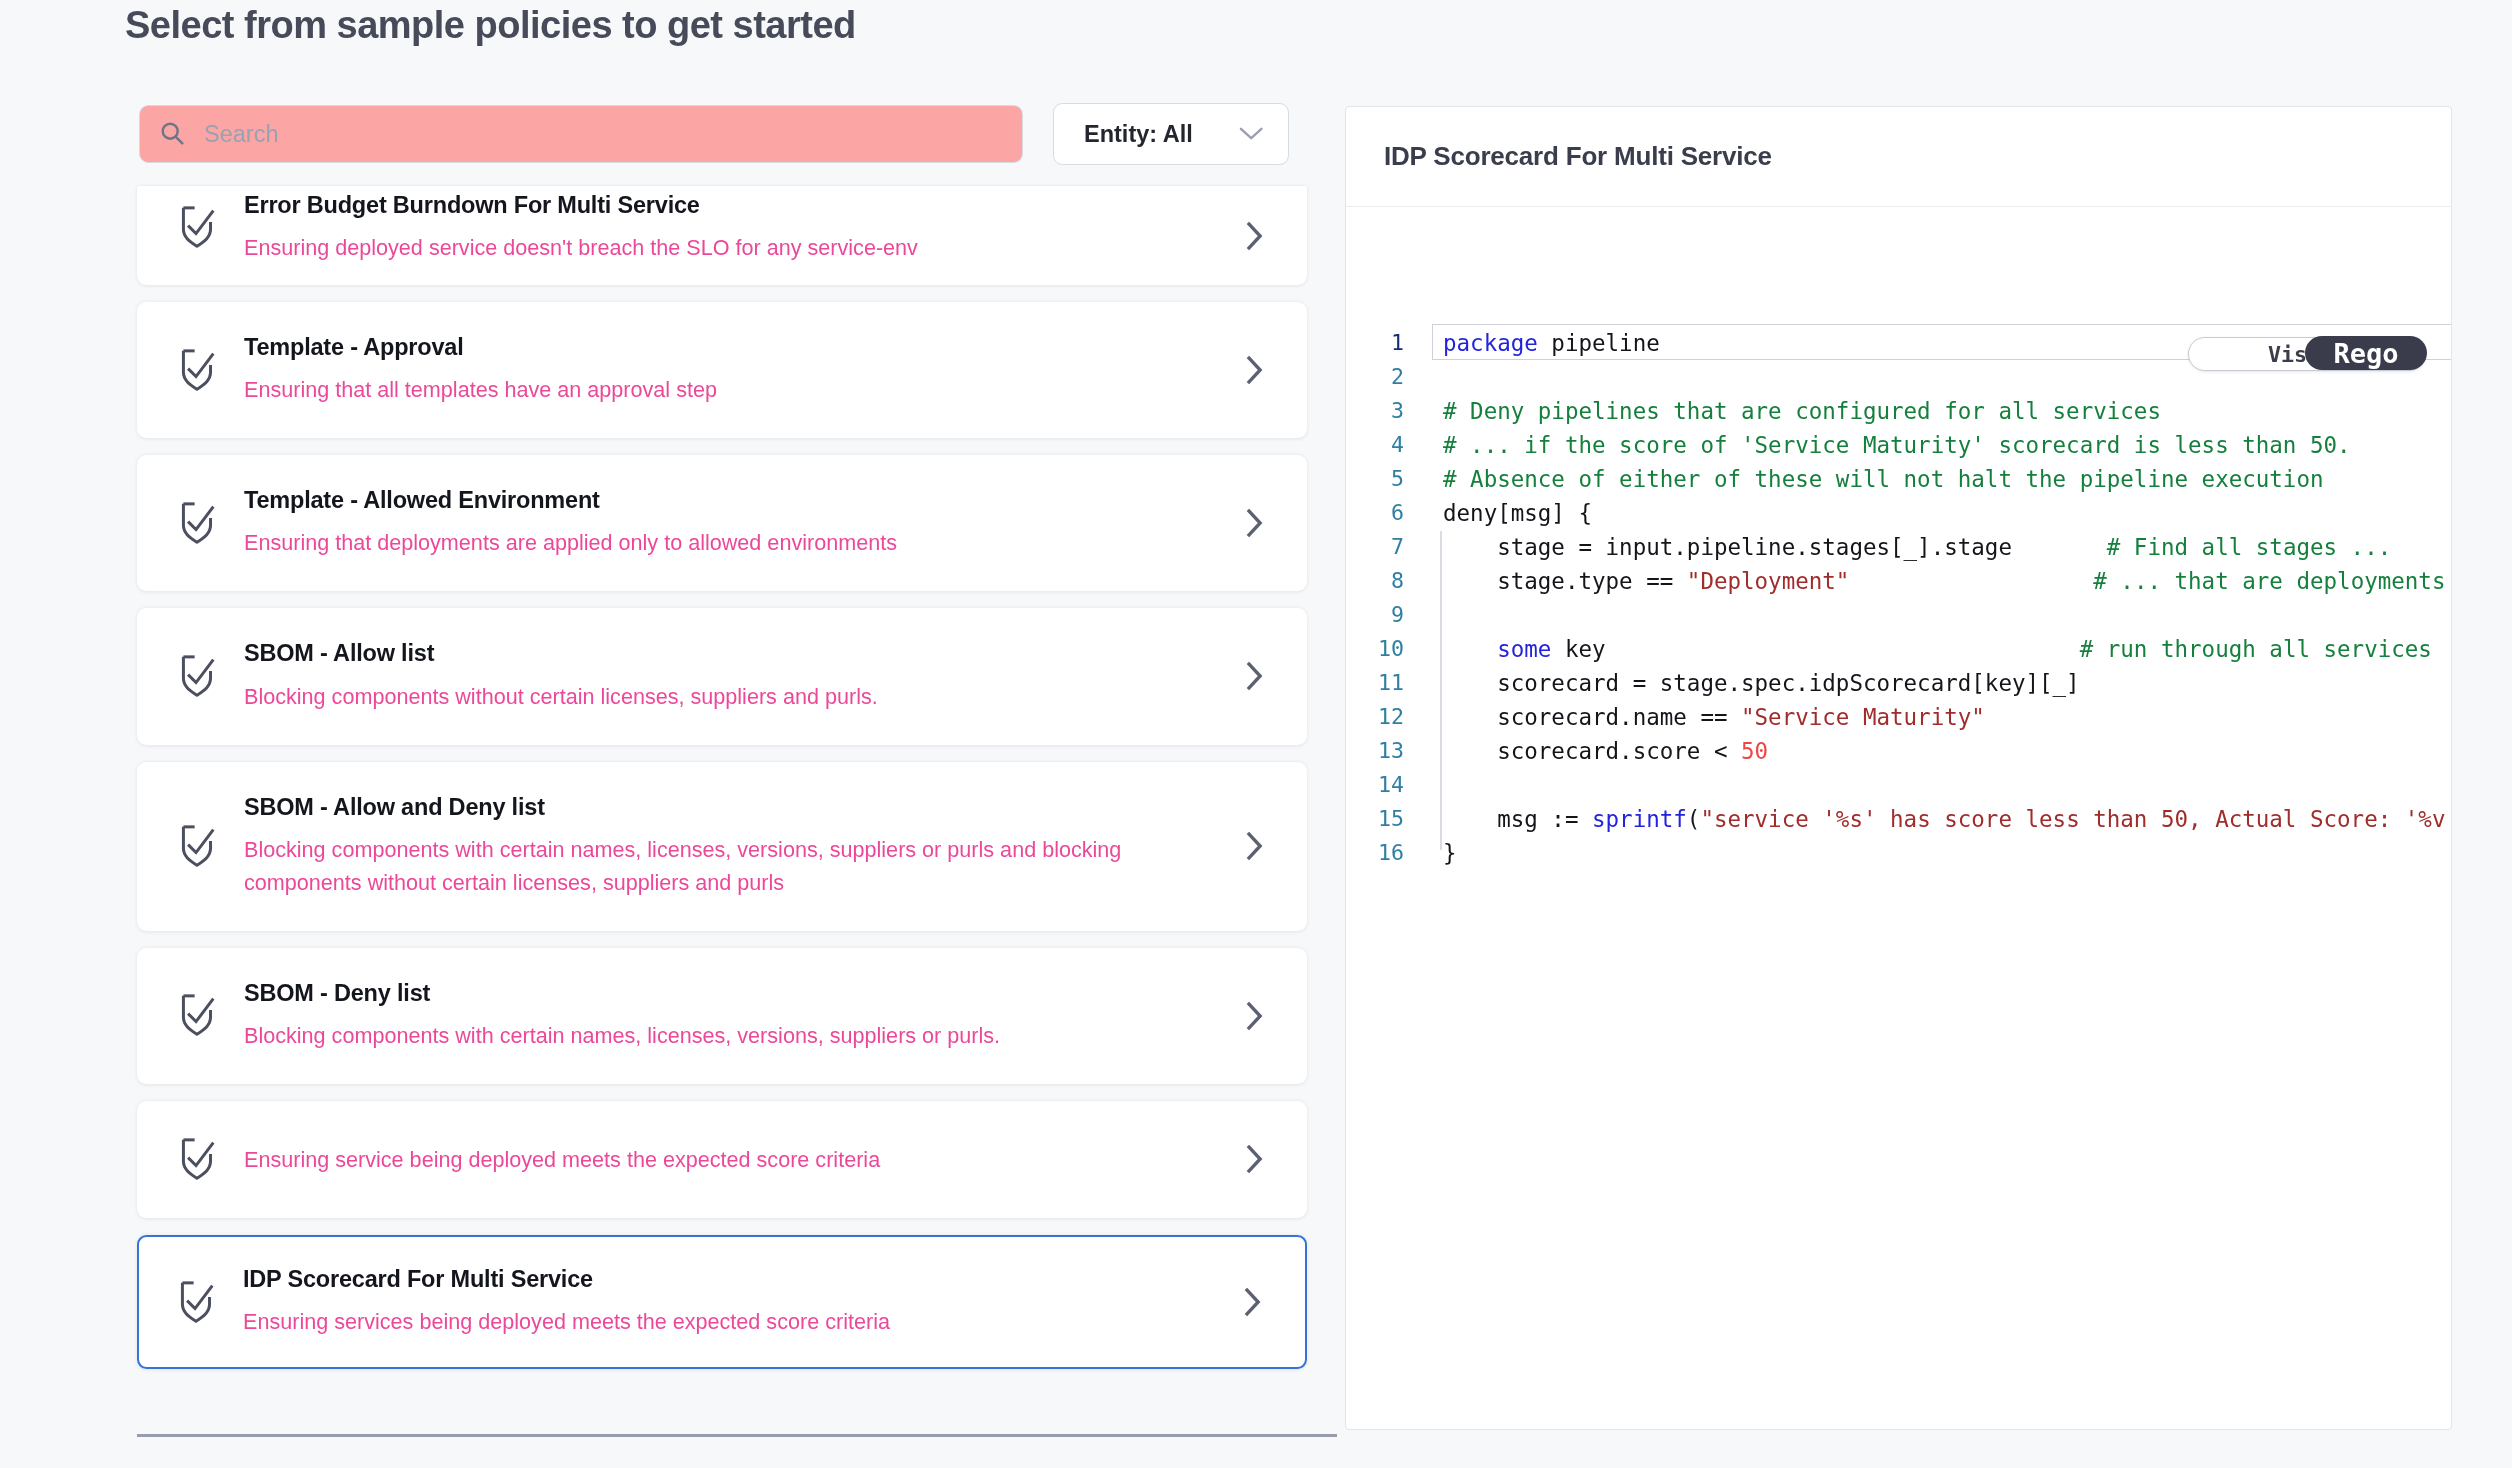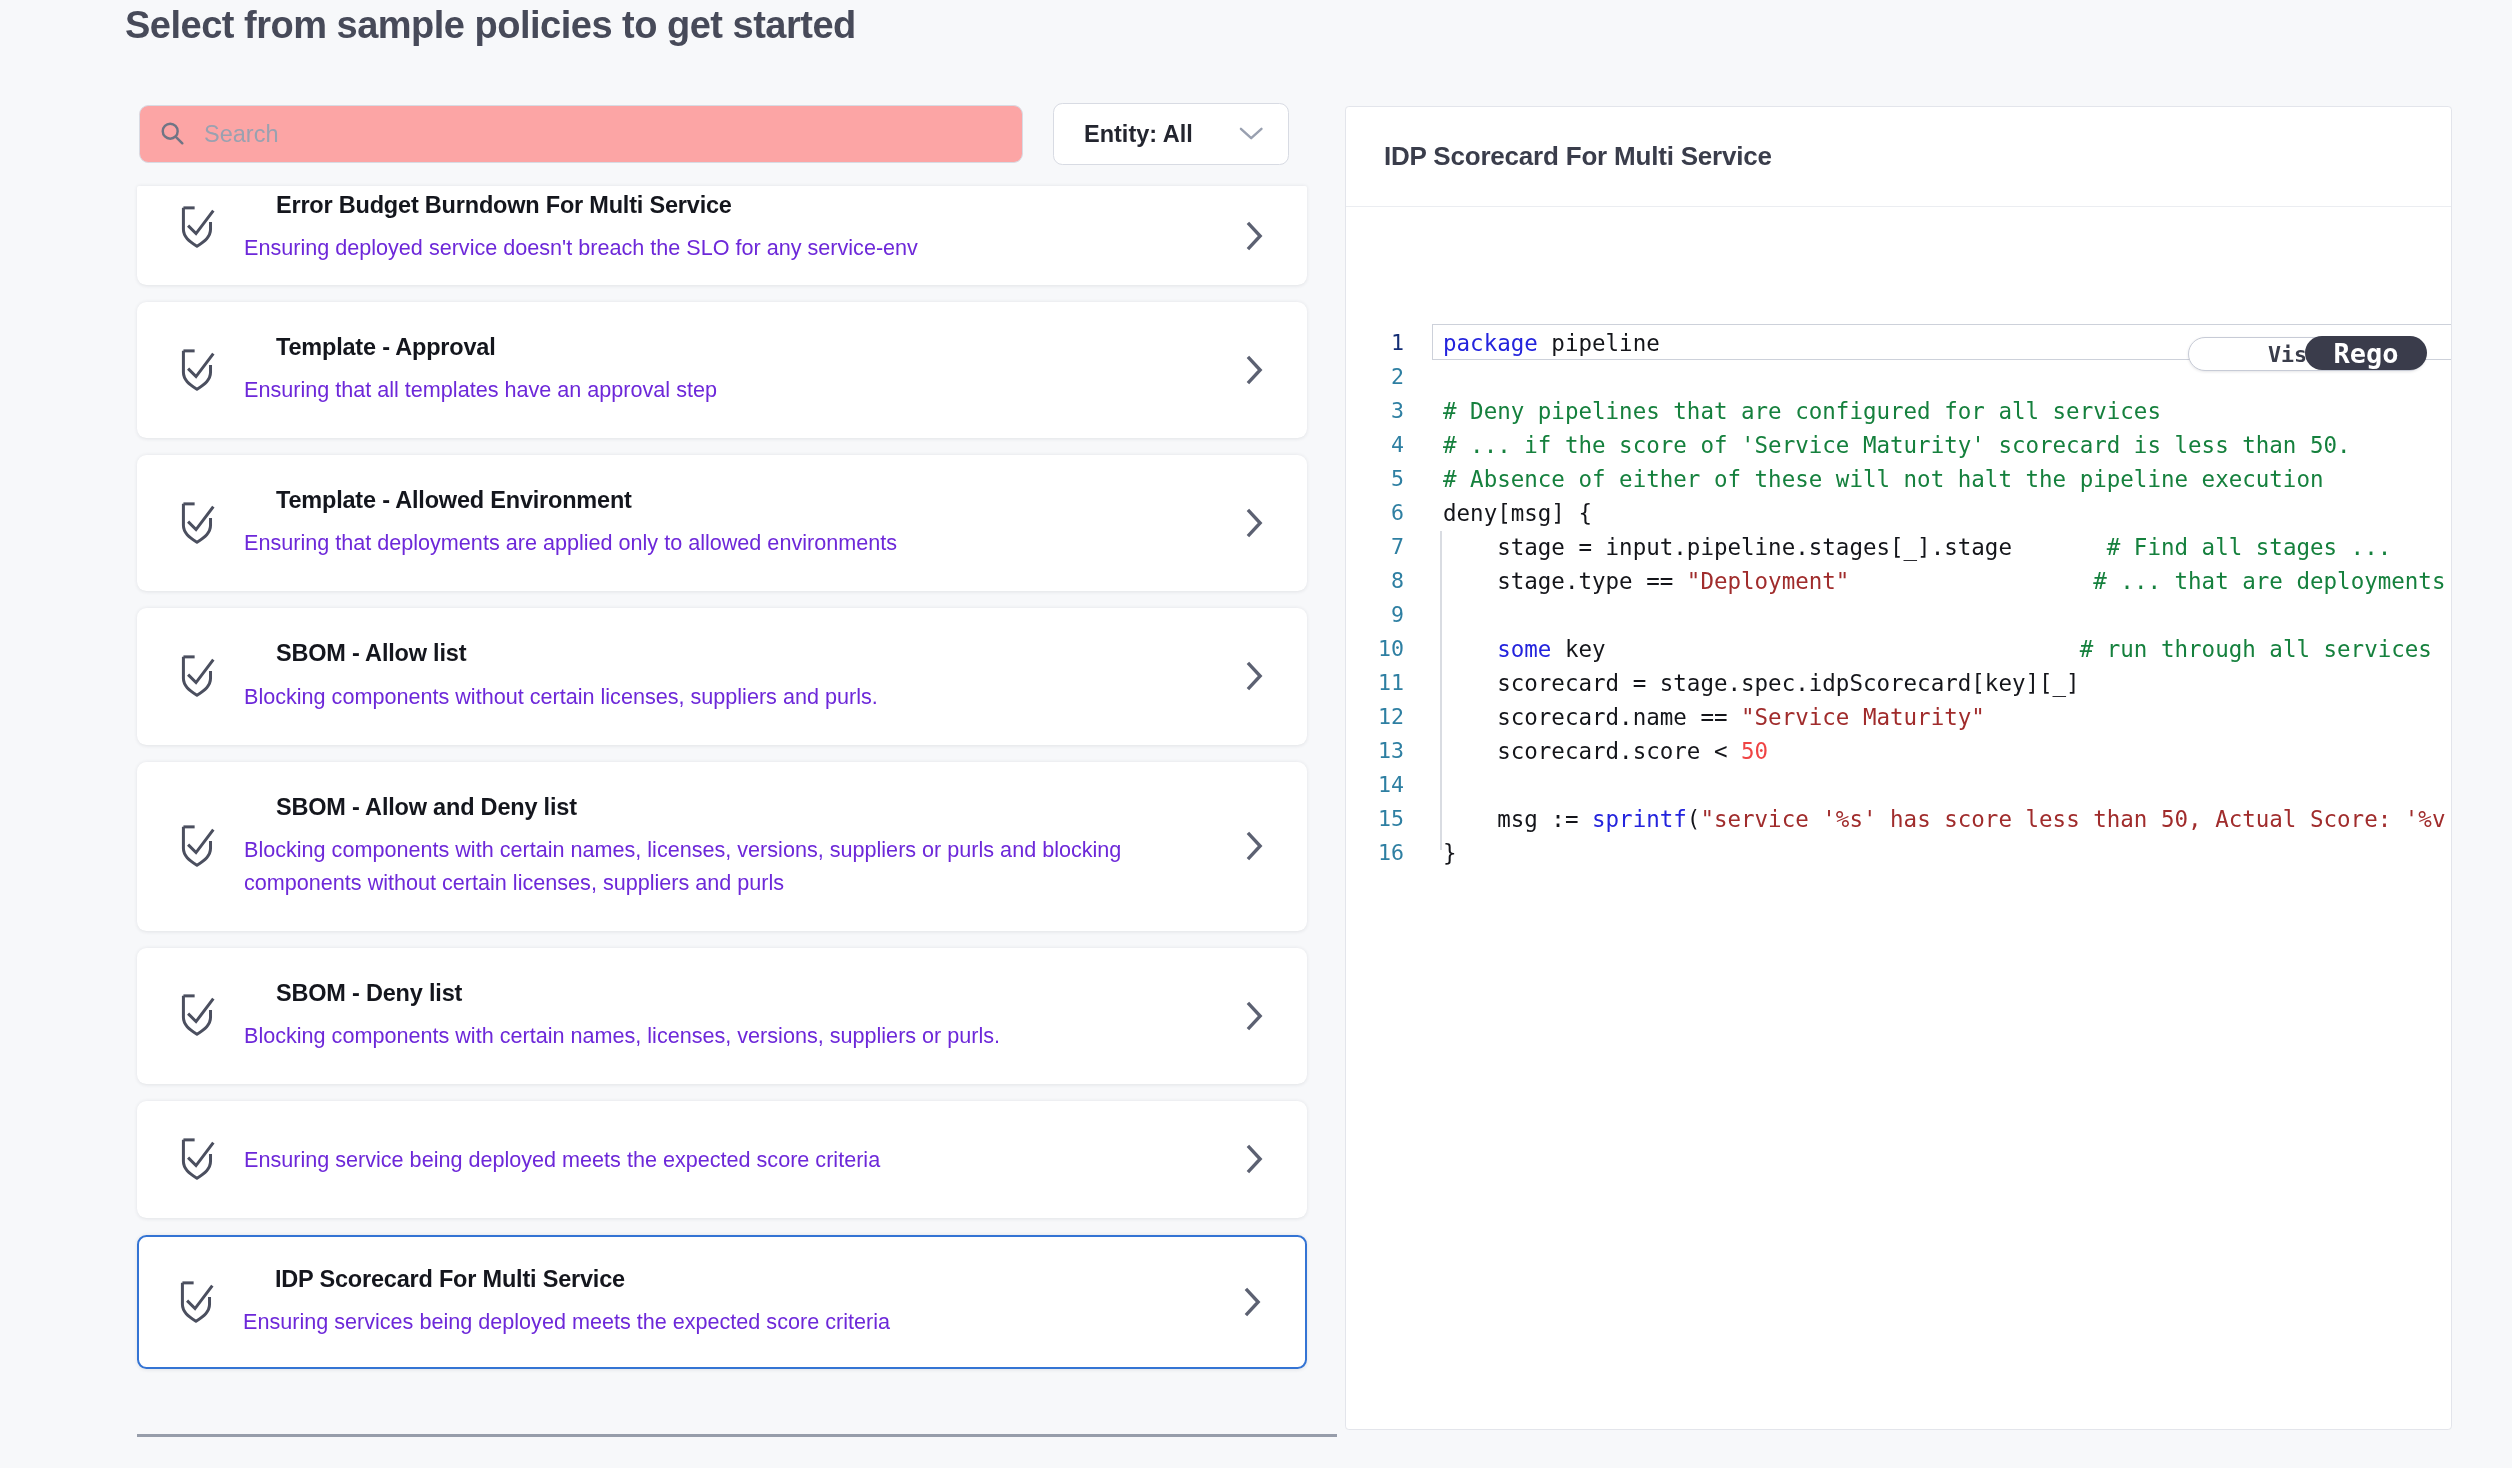--- a/index.html
+++ b/index.html
@@ -14,22 +14,22 @@
   .search-box input::placeholder { color:#9aa1b0; }
 
   .entity-select { position:absolute; left:1053px; top:103px; width:236px; height:62px; background:#fff; border:1.9px solid #d8dbe3; border-radius:9.4px; display:flex; align-items:center; justify-content:space-between; padding:0 24.4px 0 30px; cursor:pointer; }
   .entity-select .label { font-size:23.5px; font-weight:600; color:#23252f; }
 
   .policy-list { position:absolute; left:137px; top:186px; width:1170px; display:flex; flex-direction:column; gap:17px; }
   .policy-card { position:relative; background:#fff; border-radius:9.4px; box-shadow:0 0.9px 3.8px rgba(40,45,60,0.10); padding:32px 103px 32px 38px; display:flex; align-items:center; gap:26px; cursor:pointer; }
   .policy-card.clipped { height:99px; padding-top:1.9px; padding-bottom:17px; border-top-left-radius:1.9px; border-top-right-radius:1.9px; align-items:center; }
   .policy-card.selected { border:2.8px solid #3474d4; padding:29px 100px 29px 35px; }
   .policy-card .texts { display:flex; flex-direction:column; gap:12.2px; max-width:901px; }
-  .policy-title { font-size:23.5px; font-weight:700; color:#14161d; letter-spacing:-0.2px;margin-left:32px; }
-  .policy-desc { font-size:21.6px; font-weight:400; color:#6d28d9; line-height:33px; }
+  .policy-title { font-size:23.5px; font-weight:700; color:#14161d; letter-spacing:-0.2px; }
+  .policy-desc { font-size:21.6px; font-weight:400; color:#ec4899; line-height:33px; }
   .card-chevron { position:absolute; right:43px; top:50%; transform:translateY(-50%); }
 
   .list-bottom-divider { position:absolute; left:137px; top:1434px; width:1200px; height:2.8px; background:#979daa; }
 
   
   .detail-panel { position:absolute; left:1345px; top:106px; width:1107px; height:1324px; background:#fff; border:0.9px solid #e3e5eb; border-radius:3.8px; overflow:hidden; }
   .detail-header { height:100px; display:flex; align-items:center; padding:0 38px; border-bottom:1.9px solid #ebedf1; }
   .detail-title { font-size:26px; font-weight:700; color:#3a3d4b; letter-spacing:-0.2px; }
 
   .code-area { position:relative; width:100%; height:1221px; font-family:"DejaVu Sans Mono", monospace; }

